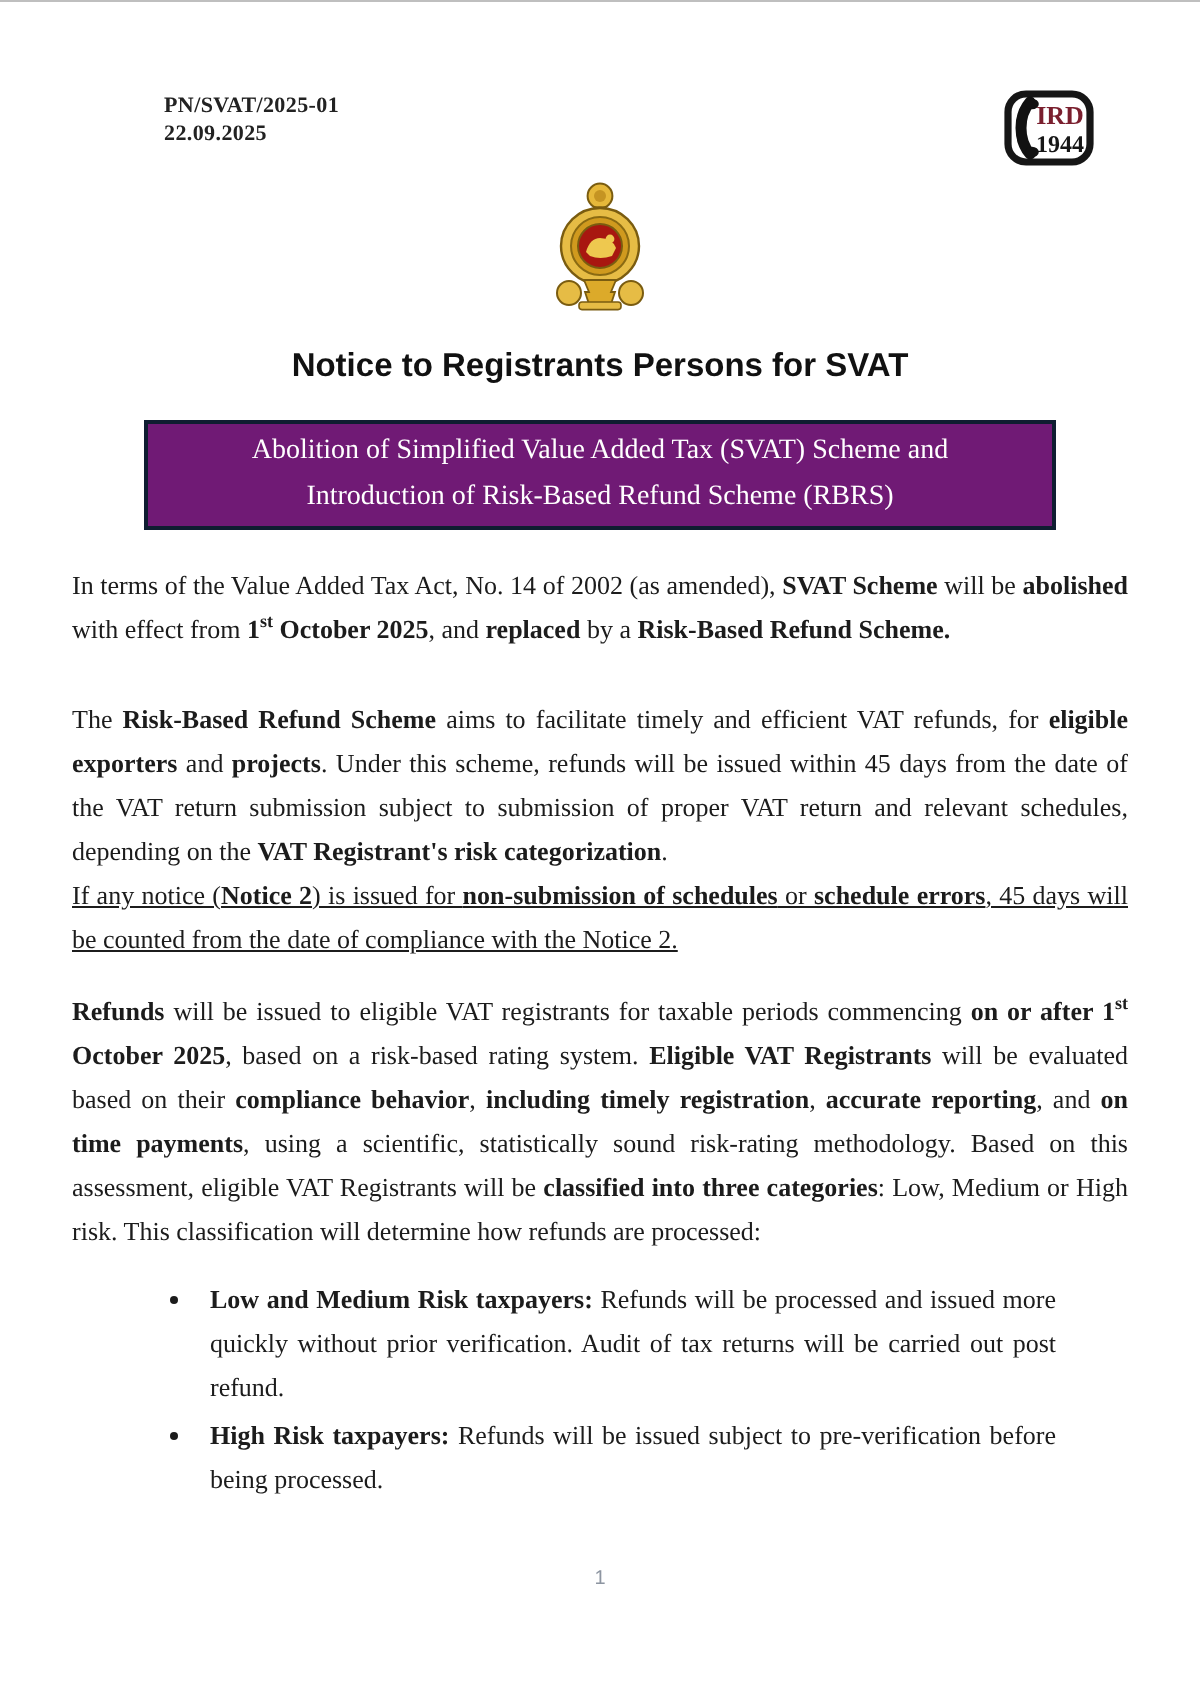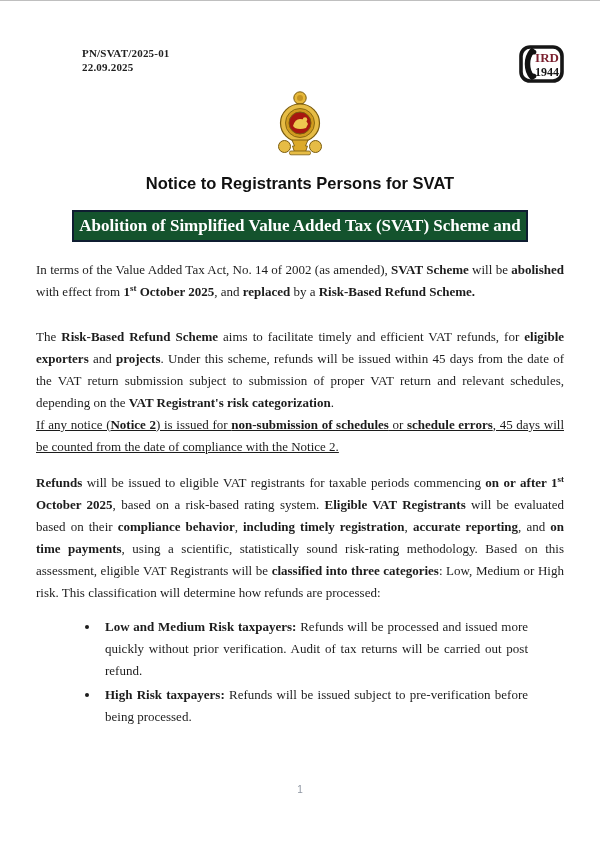--- a/index.html
+++ b/index.html
@@ -8,45 +8,45 @@
     width:600px;height:849px;
     background:#ffffff;
     overflow:hidden;
     font-family:"Liberation Serif", serif;
     color:#1c1c1c;
     box-sizing:border-box;
     border-top:1px solid #bfbfbf;
   }
   .ref-row{
     display:flex;justify-content:space-between;align-items:flex-start;
-    margin:45px 36px 0 82px;
+    margin:45px 53px 0 82px;
     height:42px;
   }
   .ref-block{
     font-weight:bold;font-size:11px;line-height:14px;letter-spacing:.2px;color:#222;
   }
   .ird-logo{width:45px;height:40px;margin-top:-1px;text-align:center;}
   .emblem-wrap{text-align:center;margin-top:2px;height:66px;}
   .dept-title{
     text-align:center;margin-top:11px;
     font-weight:bold;font-size:24px;line-height:27px;letter-spacing:1.5px;
     color:#111;
   }
   .notice-subtitle{
     text-align:center;margin-top:17px;
     font-family:"Liberation Sans", sans-serif;
     font-weight:bold;font-size:16.5px;line-height:20px;color:#111;
   }
   .banner{
     margin:17px 72px 0 72px;
-    background:#14532d;
+    background:#701a75;
     border:2px solid #0f1d31;
     color:#ffffff;
     text-align:center;
-    font-weight:bold;font-size:17px;line-height:23px;
+    font-weight:normal;font-size:14px;line-height:23px;
     padding:2px 4px 3px 4px;
   }
   .bodytext{
     margin:0 36px;
     font-size:13px;line-height:22px;
     text-align:justify;
   }
   .para1{margin-top:17px;}
   .para2a{margin-top:23px;}
   .para2b{margin-top:0;text-decoration:underline;}
@@ -106,20 +106,21 @@
       <path d="M16,50 h16 l-2.5,6 h2 l-2,6 h-11 l-2-6 h2 z" fill="#dcaa2a" stroke="#7a5c10" stroke-width="0.9"></path>
       <rect x="13.5" y="61" width="21" height="3.8" rx="1.5" fill="#e6bc45" stroke="#7a5c10" stroke-width="0.8"></rect>
     </svg>
   </div>
 
 
   <div class="notice-subtitle">Notice to Registrants Persons for SVAT</div>
 
   <div class="banner">
     <div>Abolition of Simplified Value Added Tax (SVAT) Scheme and</div>
+    <div>Introduction of Risk-Based Refund Scheme (RBRS)</div>
   </div>
 
   <p class="bodytext para1"><span>In terms of the Value Added Tax Act, No. 14 of 2002 (as amended), </span><span style="font-weight: bold;">SVAT Scheme</span><span> will be </span><span style="font-weight: bold;">abolished</span><span> with effect from </span><span style="font-weight: bold;">1</span><sup style="font-weight: bold;">st</sup><span style="font-weight: bold;"> October 2025</span><span>, and </span><span style="font-weight: bold;">replaced</span><span> by a </span><span style="font-weight: bold;">Risk-Based Refund Scheme.</span></p>
 
   <p class="bodytext para2a"><span>The </span><span style="font-weight: bold;">Risk-Based Refund Scheme</span><span> aims to facilitate timely and efficient VAT refunds, for </span><span style="font-weight: bold;">eligible exporters</span><span> and </span><span style="font-weight: bold;">projects</span><span>. Under this scheme, refunds will be issued within 45 days from the date of the VAT return submission subject to submission of proper VAT return and relevant schedules, depending on the </span><span style="font-weight: bold;">VAT Registrant's risk categorization</span><span>.</span></p>
   <p class="bodytext para2b"><span>If any notice (</span><span style="font-weight: bold;">Notice 2</span><span>) is issued for </span><span style="font-weight: bold;">non-submission of schedules</span><span> or </span><span style="font-weight: bold;">schedule errors</span><span>, 45 days will be counted from the date of compliance with the Notice 2.</span></p>
 
   <p class="bodytext para3"><span style="font-weight: bold;">Refunds</span><span> will be issued to eligible VAT registrants for taxable periods commencing </span><span style="font-weight: bold;">on or after 1</span><sup style="font-weight: bold;">st</sup><span style="font-weight: bold;"> October 2025</span><span>, based on a risk-based rating system. </span><span style="font-weight: bold;">Eligible VAT Registrants</span><span> will be evaluated based on their </span><span style="font-weight: bold;">compliance behavior</span><span>, </span><span style="font-weight: bold;">including timely registration</span><span>, </span><span style="font-weight: bold;">accurate reporting</span><span>, and </span><span style="font-weight: bold;">on time payments</span><span>, using a scientific, statistically sound risk-rating methodology. Based on this assessment, eligible VAT Registrants will be </span><span style="font-weight: bold;">classified into three categories</span><span>: Low, Medium or High risk. This classification will determine how refunds are processed:</span></p>
 
   <ul class="bullet-list">

